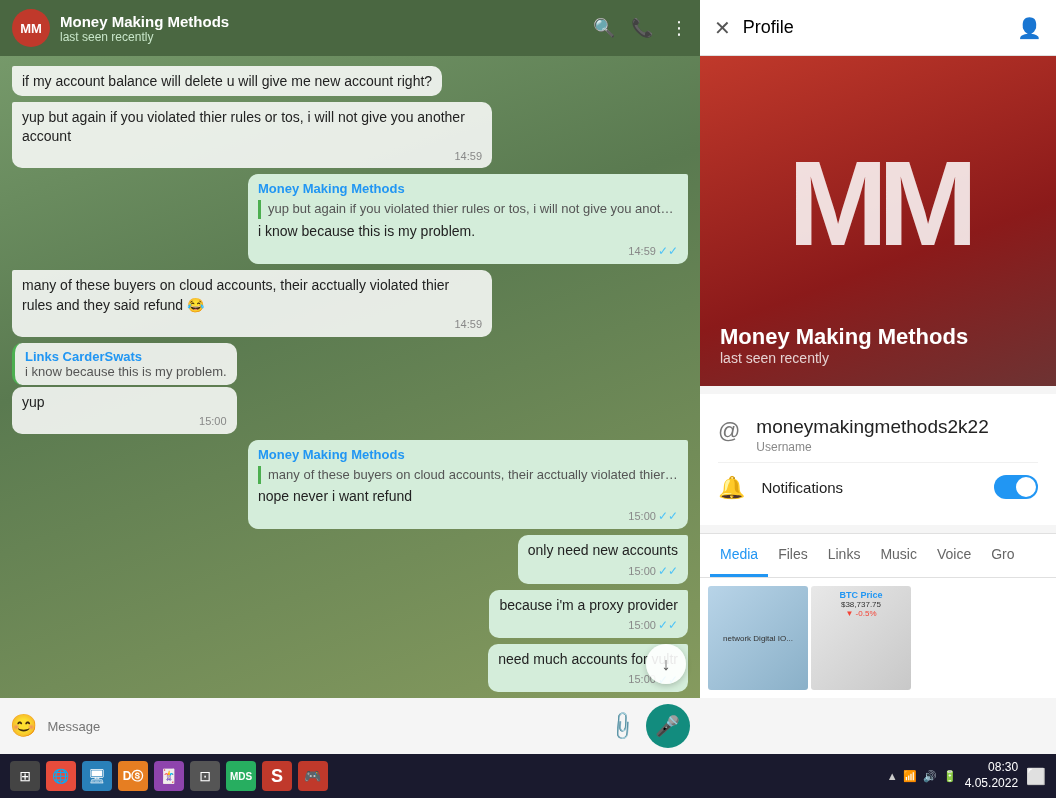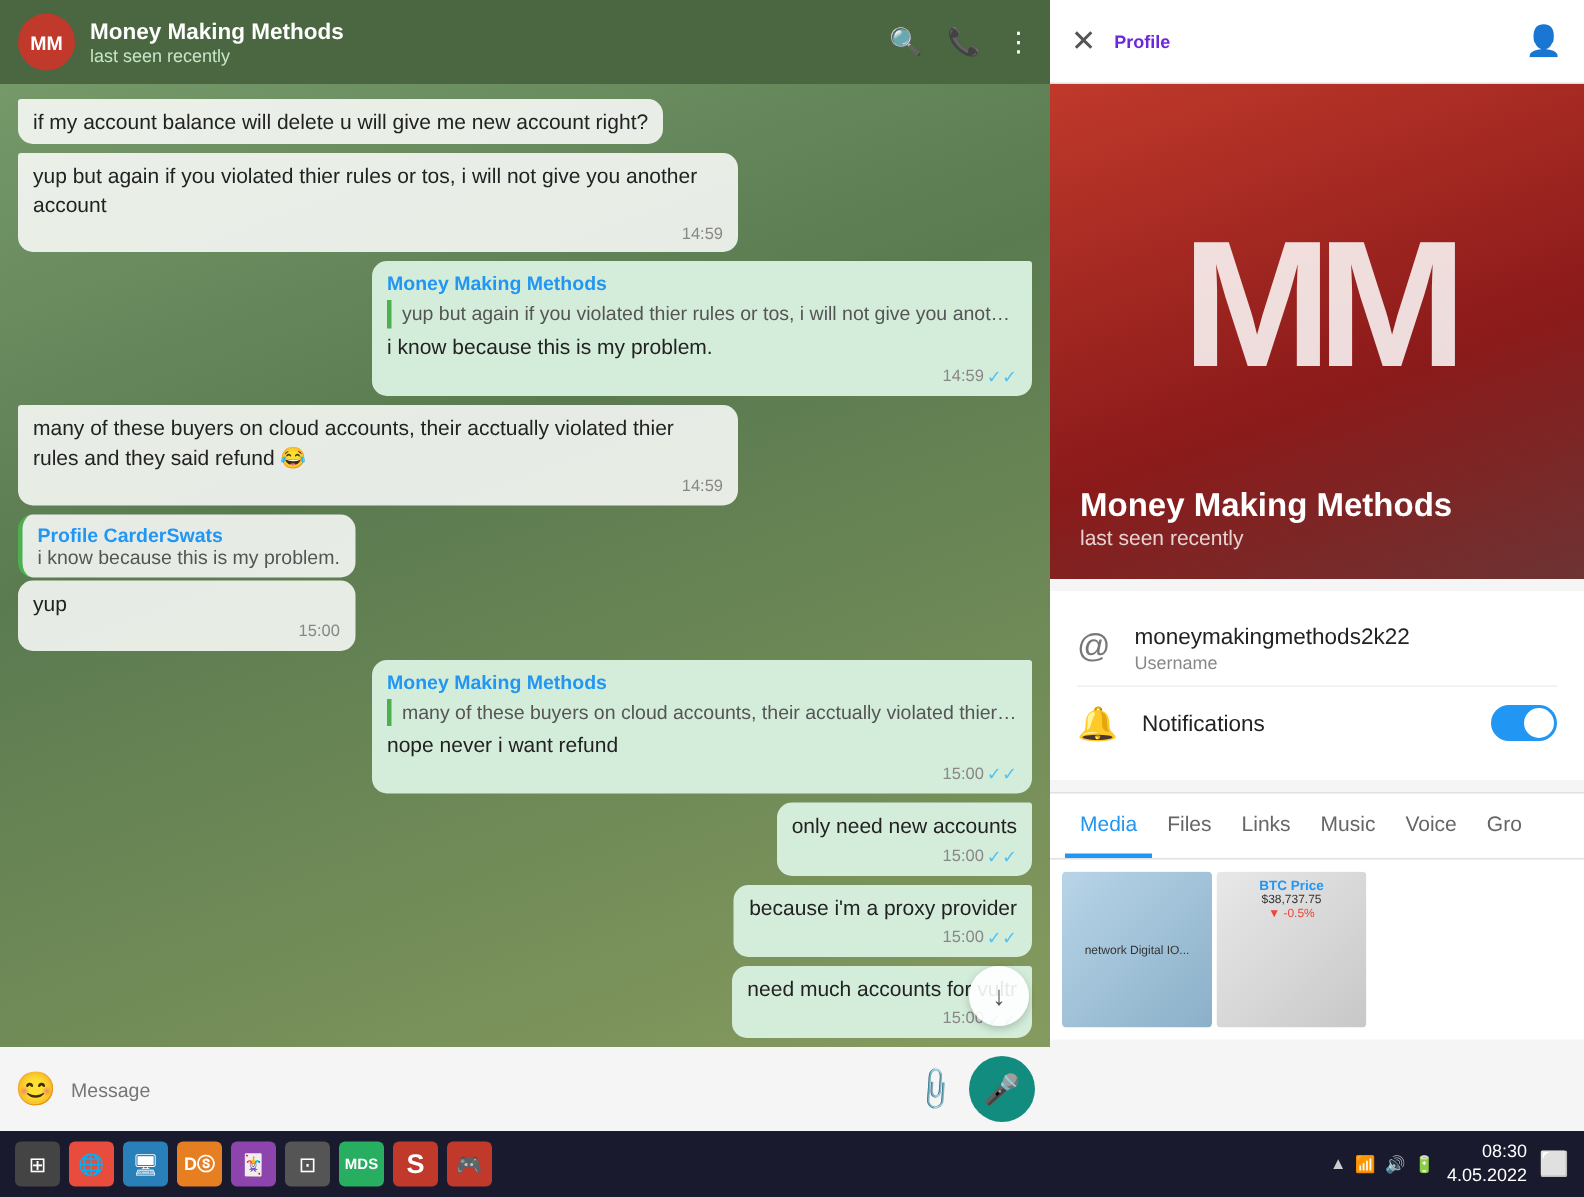--- a/index.html
+++ b/index.html
@@ -187,21 +187,21 @@
     .profile-header-bar {
       height: 56px;
       background: white;
       display: flex;
       align-items: center;
       padding: 0 14px;
       gap: 12px;
       border-bottom: 1px solid #e0e0e0;
     }
     .profile-close-btn { font-size: 20px; color: #555; cursor: pointer; }
-    .profile-title { flex: 1; font-size: 12px; font-weight: 700; color: #6d28d9; }
+    .profile-title { flex: 1; font-size: 18px; font-weight: 400; color: #000000; }
     .profile-edit-btn { font-size: 20px; color: #555; cursor: pointer; }
 
     
     .profile-hero {
       height: 330px;
       background: linear-gradient(160deg, #c0392b 0%, #8b1a1a 60%, #6d3333 100%);
       display: flex;
       flex-direction: column;
       align-items: flex-start;
       justify-content: flex-end;
@@ -228,21 +228,21 @@
       padding: 14px 18px;
     }
     .profile-info-row {
       display: flex;
       align-items: flex-start;
       gap: 16px;
       padding: 8px 0;
     }
     .profile-info-icon { font-size: 22px; color: #777; margin-top: 2px; }
     .profile-info-content { flex: 1; }
-    .profile-info-value { font-size: 15px; color: #222; }
+    .profile-info-value { font-size: 19px; color: #222; }
     .profile-info-label { font-size: 12px; color: #888; margin-top: 2px; }
 
     
     .notifications-row {
       display: flex; align-items: center; gap: 16px; padding: 10px 0;
       border-top: 1px solid #f0f0f0;
     }
     .notif-label { flex: 1; font-size: 15px; color: #222; }
     .toggle {
       width: 44px; height: 24px;
@@ -360,21 +360,21 @@
           <div class="msg-text">many of these buyers on cloud accounts, their acctually violated thier rules and they said refund 😂</div>
           <div class="msg-time">
               <span>14:59</span>
             </div>
         </div>
       </div>
 
       <div class="msg-row incoming">
         <div style="display:flex; flex-direction:column; gap:2px;">
           <div class="left-border-bubble">
-            <div class="quoted-sender">Profile CarderSwats</div>
+            <div class="quoted-sender">Links CarderSwats</div>
             <div class="quoted-text">i know because this is my problem.</div>
           </div>
           <div class="bubble incoming-bubble" style="border-radius:10px;">
             <div class="msg-text">yup</div>
             <div class="msg-time">
                 <span>15:00</span>
               </div>
           </div>
         </div>
       </div>

